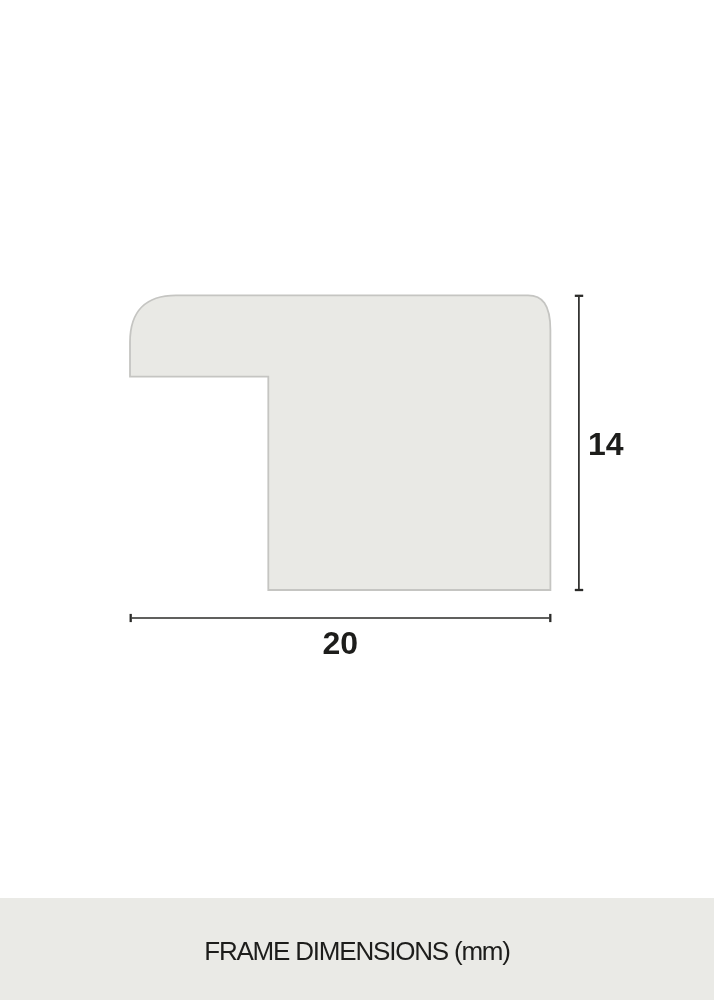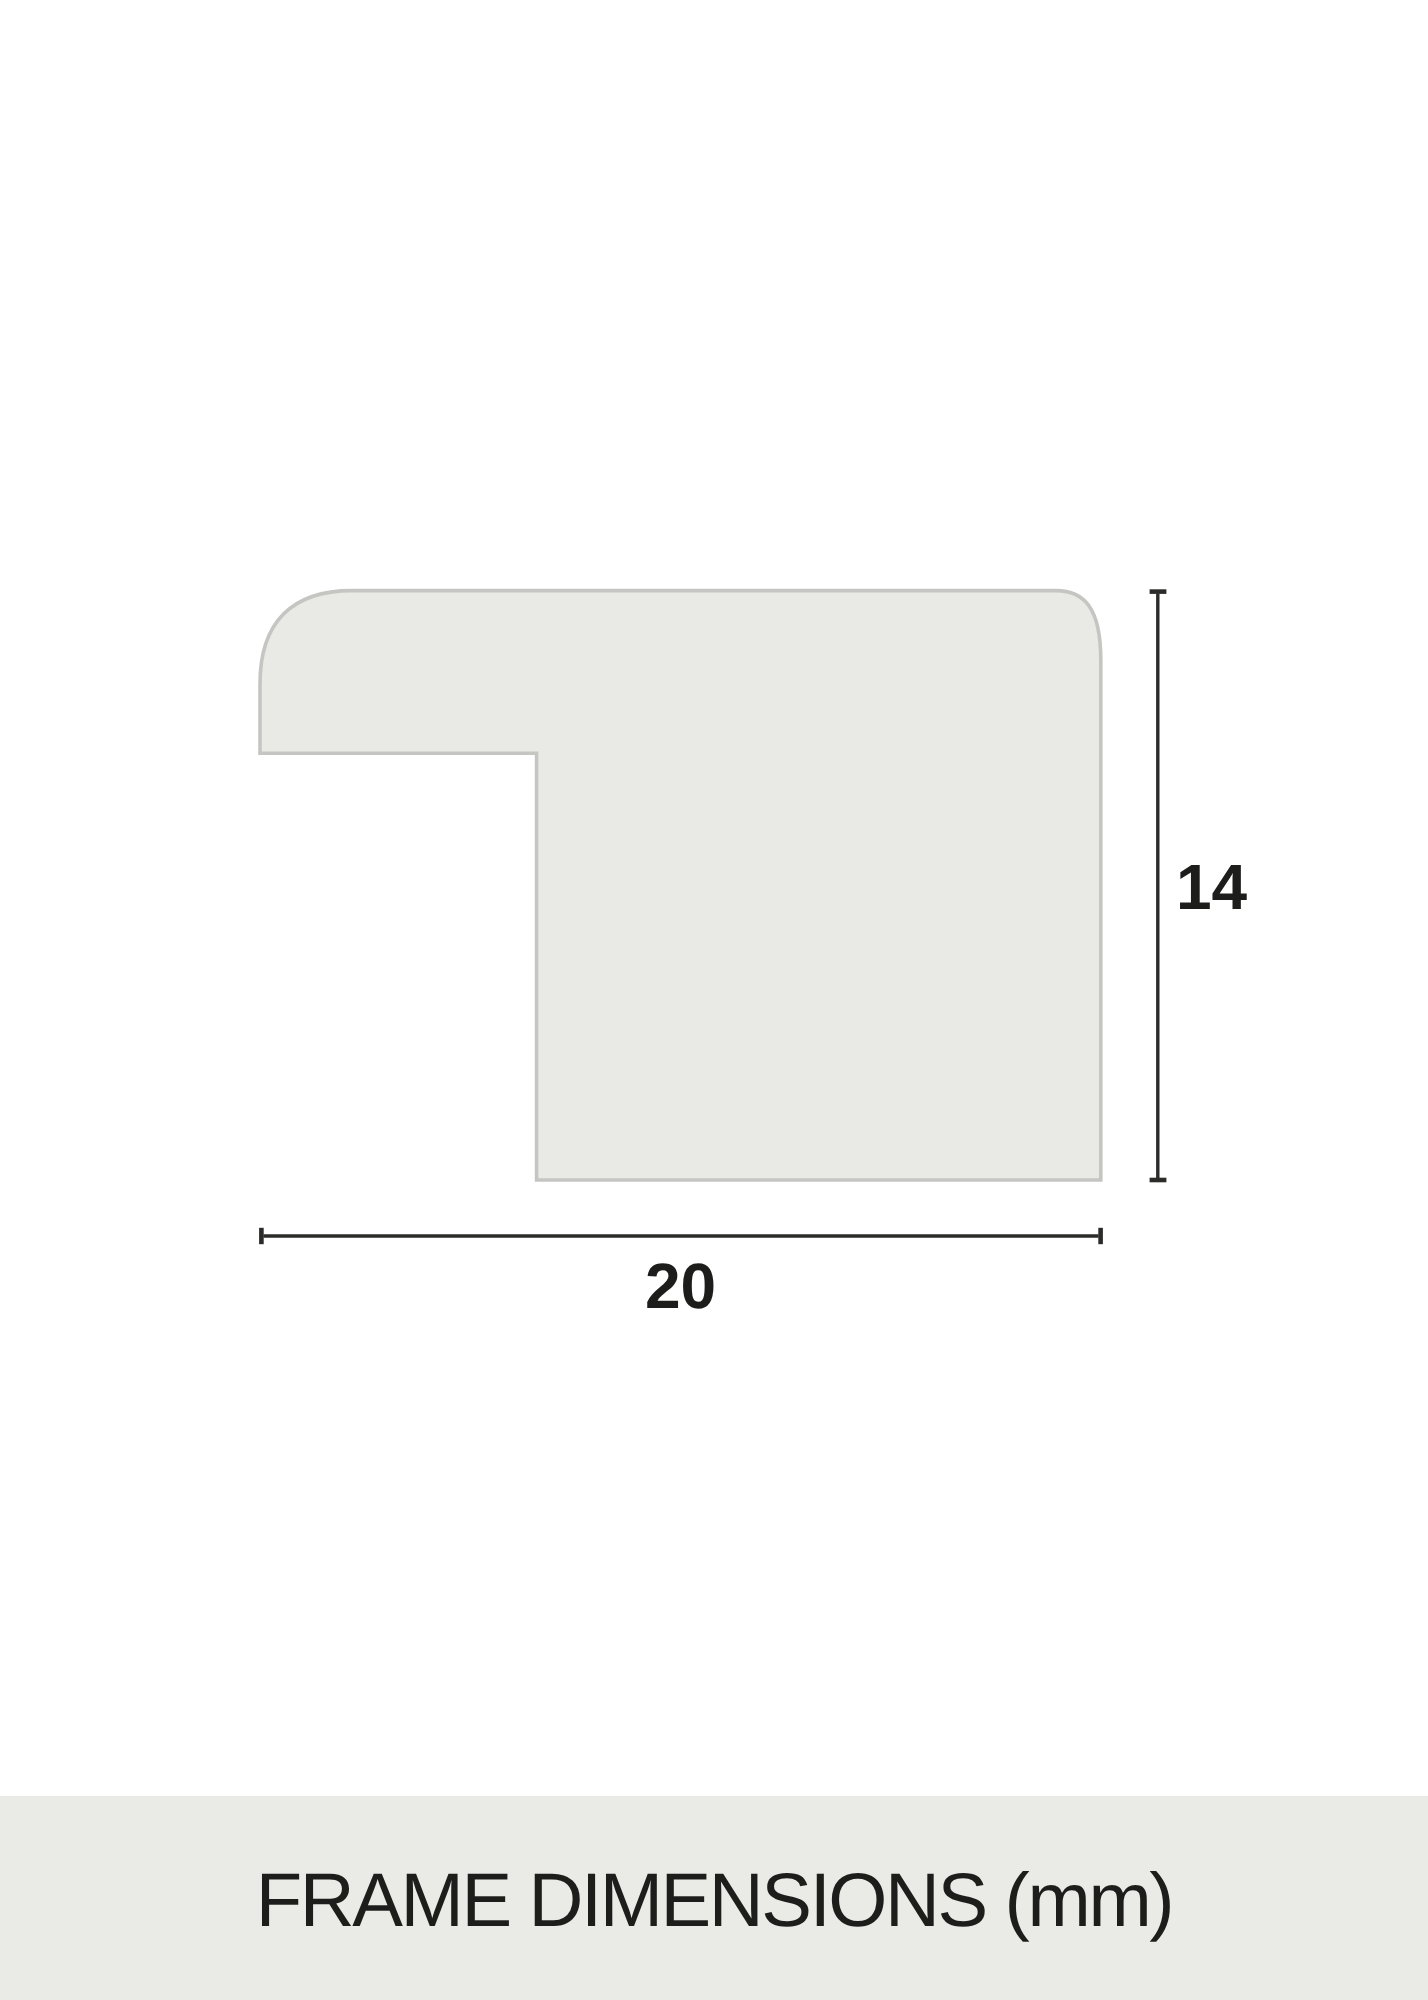--- a/index.html
+++ b/index.html
@@ -1,20 +1,20 @@
 <!DOCTYPE html>
 <html><head>
 <meta charset="utf-8">
 <style>
   html,body{margin:0;padding:0;}
   body{width:714px;height:1000px;background:#ffffff;position:relative;overflow:hidden;
        font-family:"Liberation Sans", sans-serif;}
   #cap{position:absolute;left:0;top:898px;width:714px;height:102px;background:#eaeae6;}
   #cap span{position:absolute;left:0;top:0;width:714px;text-align:center;
-      font-size:38px;color:#1d1d1b;letter-spacing:-1.2px;line-height:30px;top:38px;}
+      font-size:26px;color:#1d1d1b;letter-spacing:-1.2px;line-height:30px;top:38px;}
 </style>
 </head>
 <body>
 
 <svg width="714" height="1000" viewBox="0 0 714 1000" style="position:absolute;left:0;top:0;">
 
   <path d="M 130 376.6 H 268.3 V 590 H 550.4 V 330 C 550.4 304 542 295.3 528 295.3 H 176 C 146 295.3 130 311 130 342 Z" fill="#e9e9e5" stroke="#c5c5c2" stroke-width="1.8"></path>
 
   <g stroke="#2b2b29" fill="none">
     <line x1="578.9" y1="296.8" x2="578.9" y2="589.2" stroke-width="1.7"></line>

